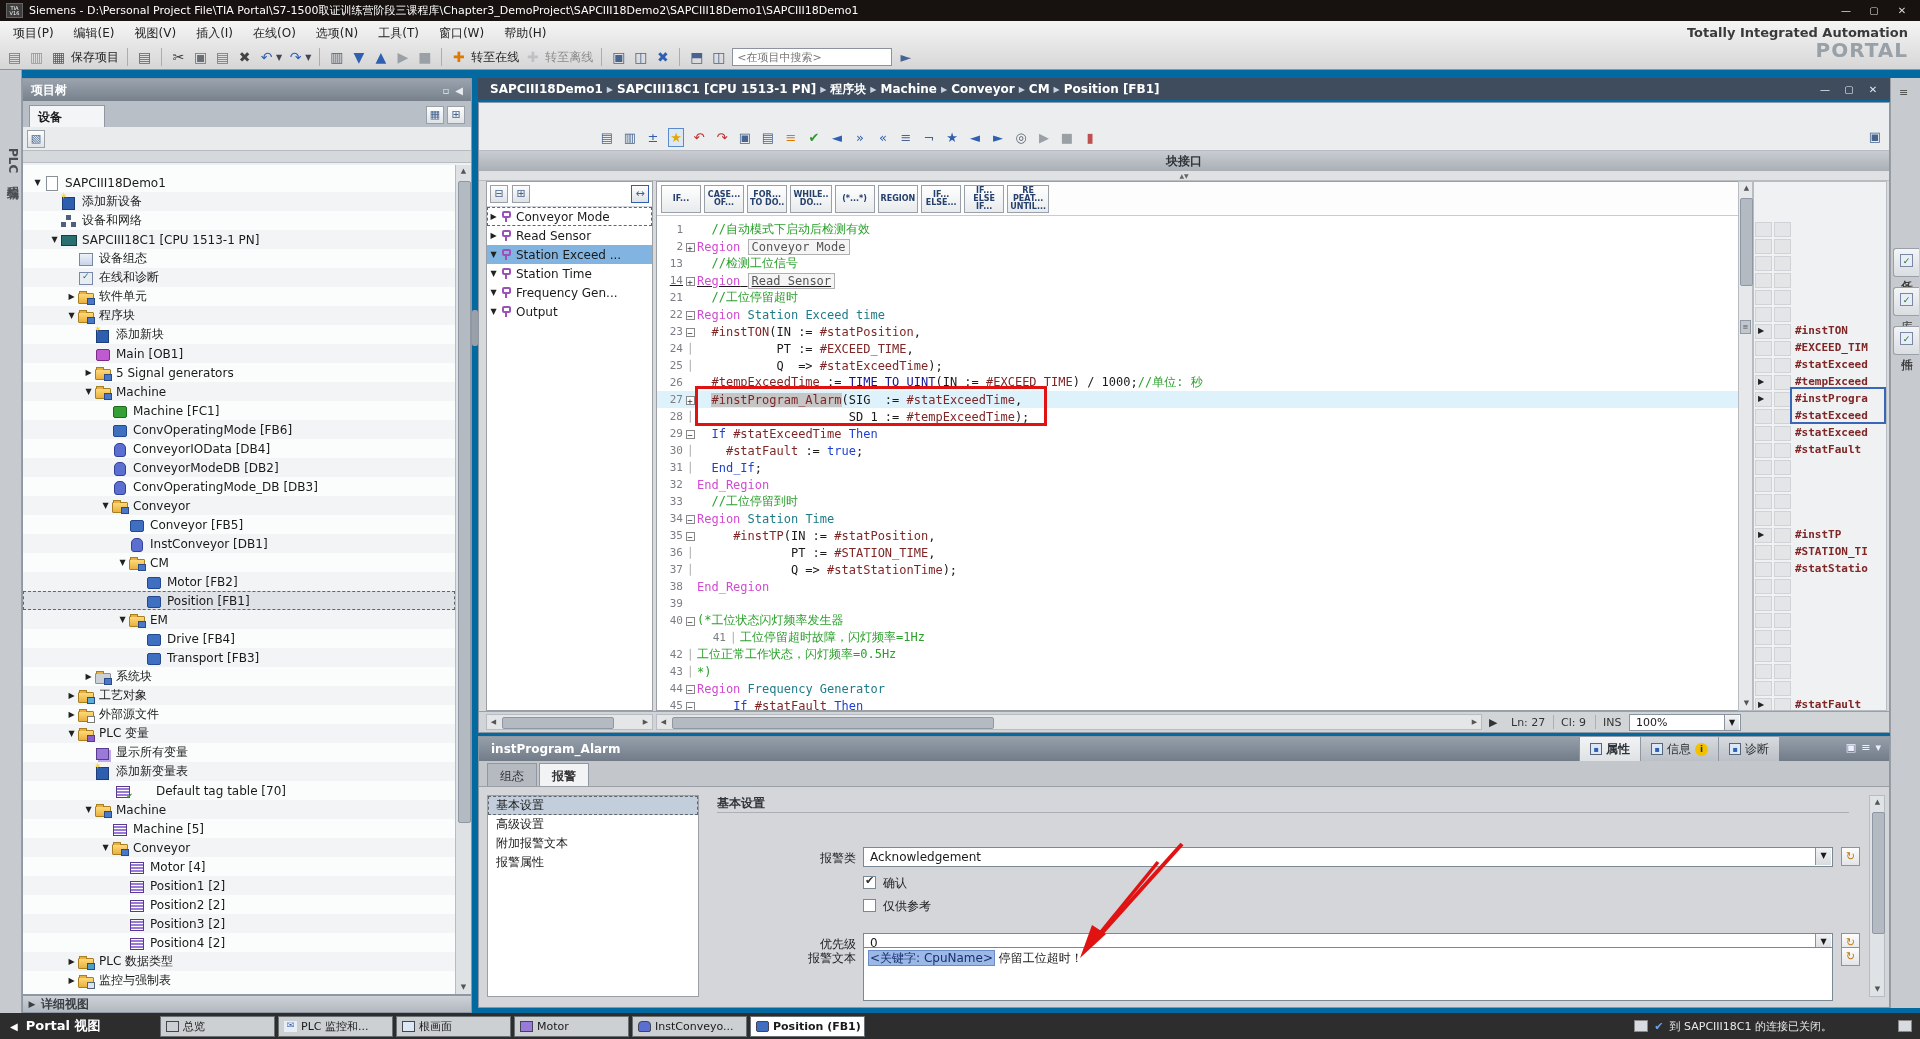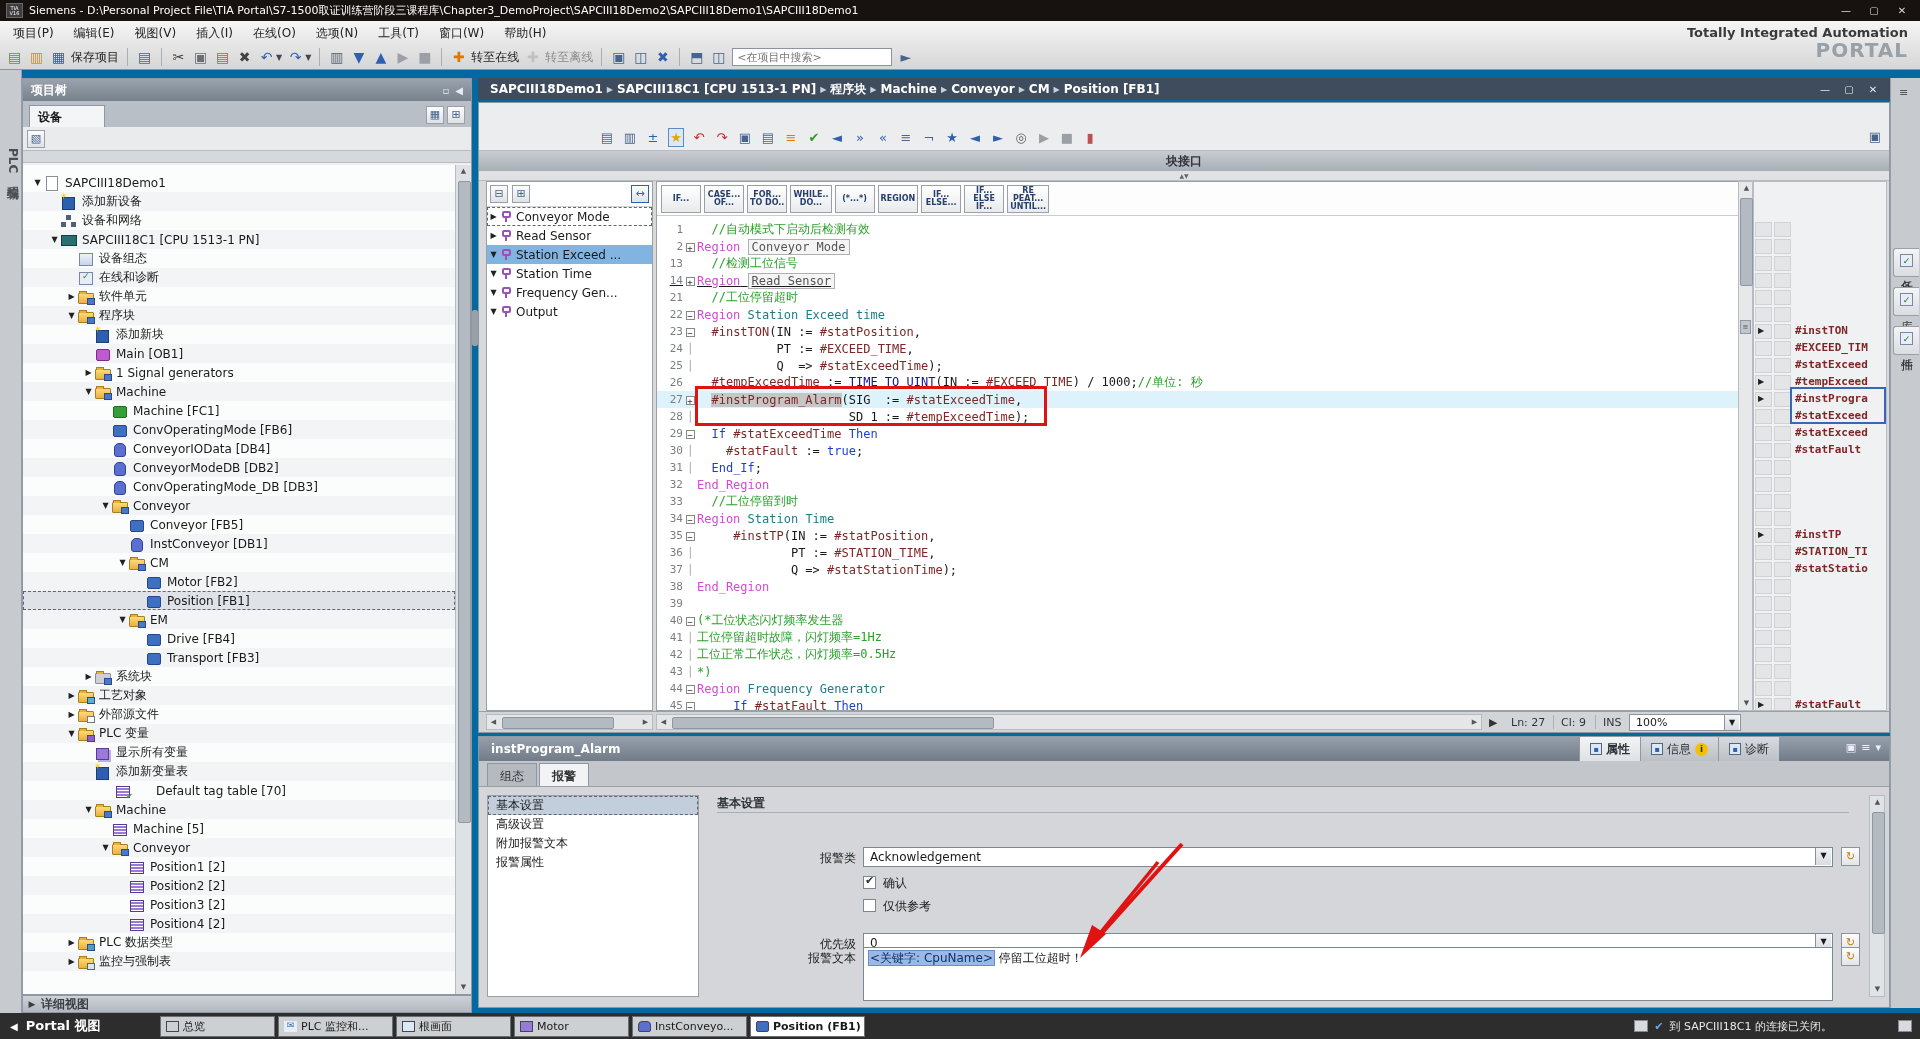--- a/index.html
+++ b/index.html
@@ -384,21 +384,21 @@
           <span class="tic ic-ob" data-interactable="false">
             <i></i>
           </span>
           <span class="tlabel" data-interactable="false">Main [OB1]</span>
         </div>
         <div class="tree-row" data-interactable="true" style="padding-left: 59px;">
           <span class="tri" data-interactable="true">▶</span>
           <span class="tic icf ic-group" data-interactable="false">
             <i></i>
           </span>
-          <span class="tlabel" data-interactable="false">1 Signal generators</span>
+          <span class="tlabel" data-interactable="false">5 Signal generators</span>
         </div>
         <div class="tree-row" data-interactable="true" style="padding-left: 59px;">
           <span class="tri" data-interactable="true">▼</span>
           <span class="tic icf ic-group" data-interactable="false">
             <i></i>
           </span>
           <span class="tlabel" data-interactable="false">Machine</span>
         </div>
         <div class="tree-row" data-interactable="true" style="padding-left: 76px;">
           <span class="tri" data-interactable="false"></span>
@@ -560,20 +560,27 @@
             <i></i>
           </span>
           <span class="tlabel" data-interactable="false">Machine [5]</span>
         </div>
         <div class="tree-row" data-interactable="true" style="padding-left: 76px;">
           <span class="tri" data-interactable="true">▼</span>
           <span class="tic icf ic-group" data-interactable="false">
             <i></i>
           </span>
           <span class="tlabel" data-interactable="false">Conveyor</span>
+        </div>
+        <div class="tree-row" data-interactable="true" style="padding-left: 93px;">
+          <span class="tri" data-interactable="false"></span>
+          <span class="tic ic-tagtable2" data-interactable="false">
+            <i></i>
+          </span>
+          <span class="tlabel" data-interactable="false">Motor [4]</span>
         </div>
         <div class="tree-row" data-interactable="true" style="padding-left: 93px;">
           <span class="tri" data-interactable="false"></span>
           <span class="tic ic-tagtable2" data-interactable="false">
             <i></i>
           </span>
           <span class="tlabel" data-interactable="false">Position1 [2]</span>
         </div>
         <div class="tree-row" data-interactable="true" style="padding-left: 93px;">
           <span class="tri" data-interactable="false"></span>
@@ -872,21 +879,21 @@
           <div class="code-row" data-interactable="true" style="top: 413px;">
             <span class="lnum" data-interactable="false">39</span>
             <span class="foldc" data-interactable="false"></span>
             <span class="ctext" data-interactable="false"></span>
           </div>
           <div class="code-row" data-interactable="true" style="top: 430px;">
             <span class="lnum" data-interactable="false">40</span>
             <span class="foldc" data-interactable="true"><span class="foldbox" data-interactable="false">−</span></span>
             <span class="ctext" data-interactable="false"><span class="tok-cmt" data-interactable="false">(*工位状态闪灯频率发生器</span></span>
           </div>
-          <div class="code-row" data-interactable="true" style="top: 447px;">
+          <div class="code-row" data-interactable="true" style="top: 447px; padding-left: 43px;">
             <span class="lnum" data-interactable="false">41</span>
             <span class="foldc" data-interactable="false">│</span>
             <span class="ctext" data-interactable="false"><span class="tok-cmt" data-interactable="false">工位停留超时故障，闪灯频率=1Hz</span></span>
           </div>
           <div class="code-row" data-interactable="true" style="top: 464px;">
             <span class="lnum" data-interactable="false">42</span>
             <span class="foldc" data-interactable="false">│</span>
             <span class="ctext" data-interactable="false"><span class="tok-cmt" data-interactable="false">工位正常工作状态，闪灯频率=0.5Hz</span></span>
           </div>
           <div class="code-row" data-interactable="true" style="top: 481px;">

